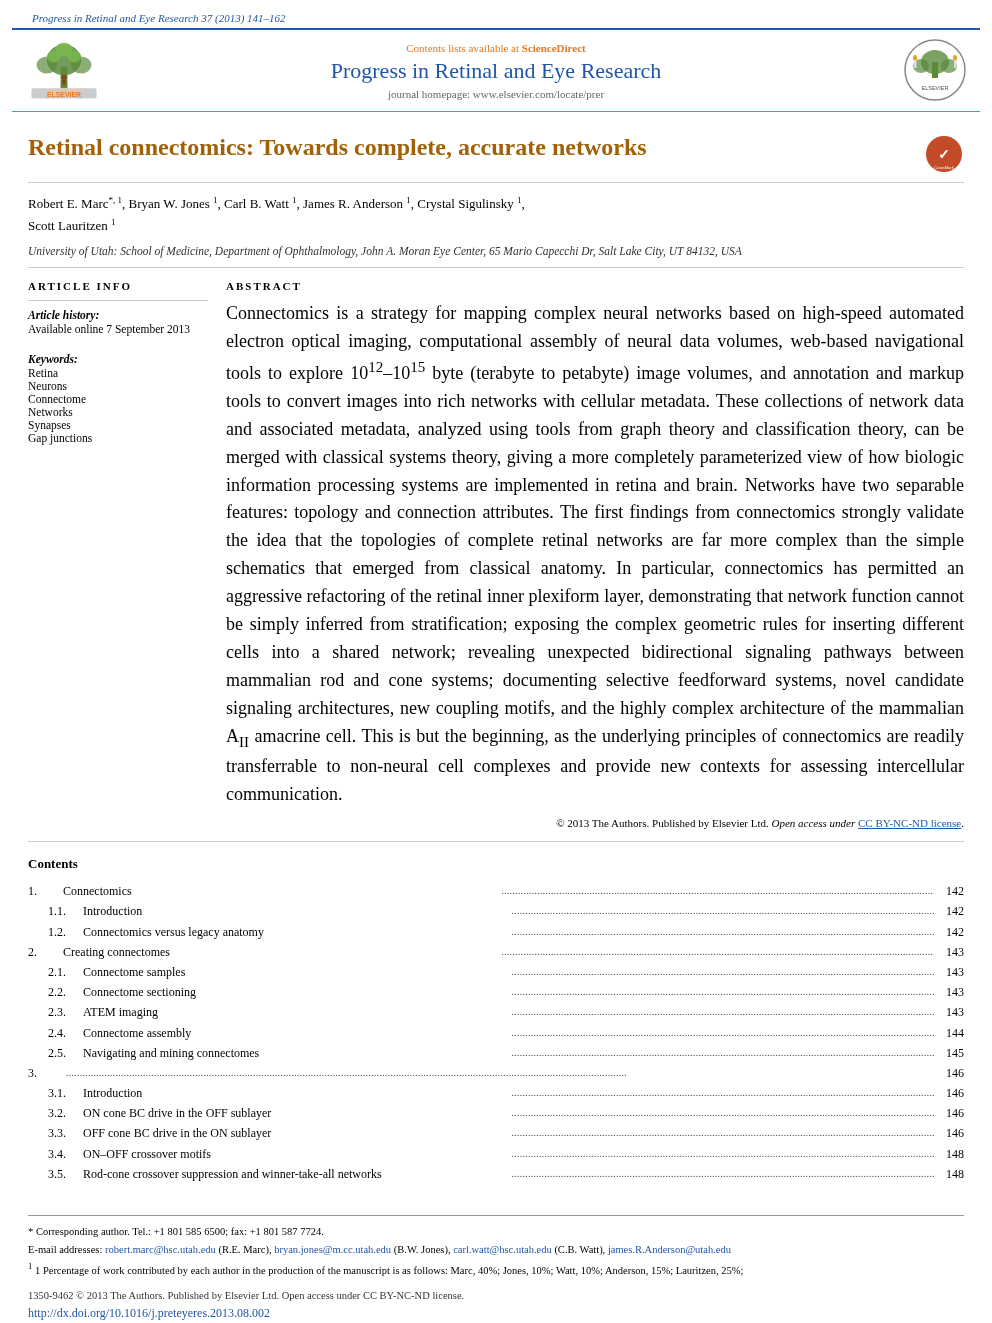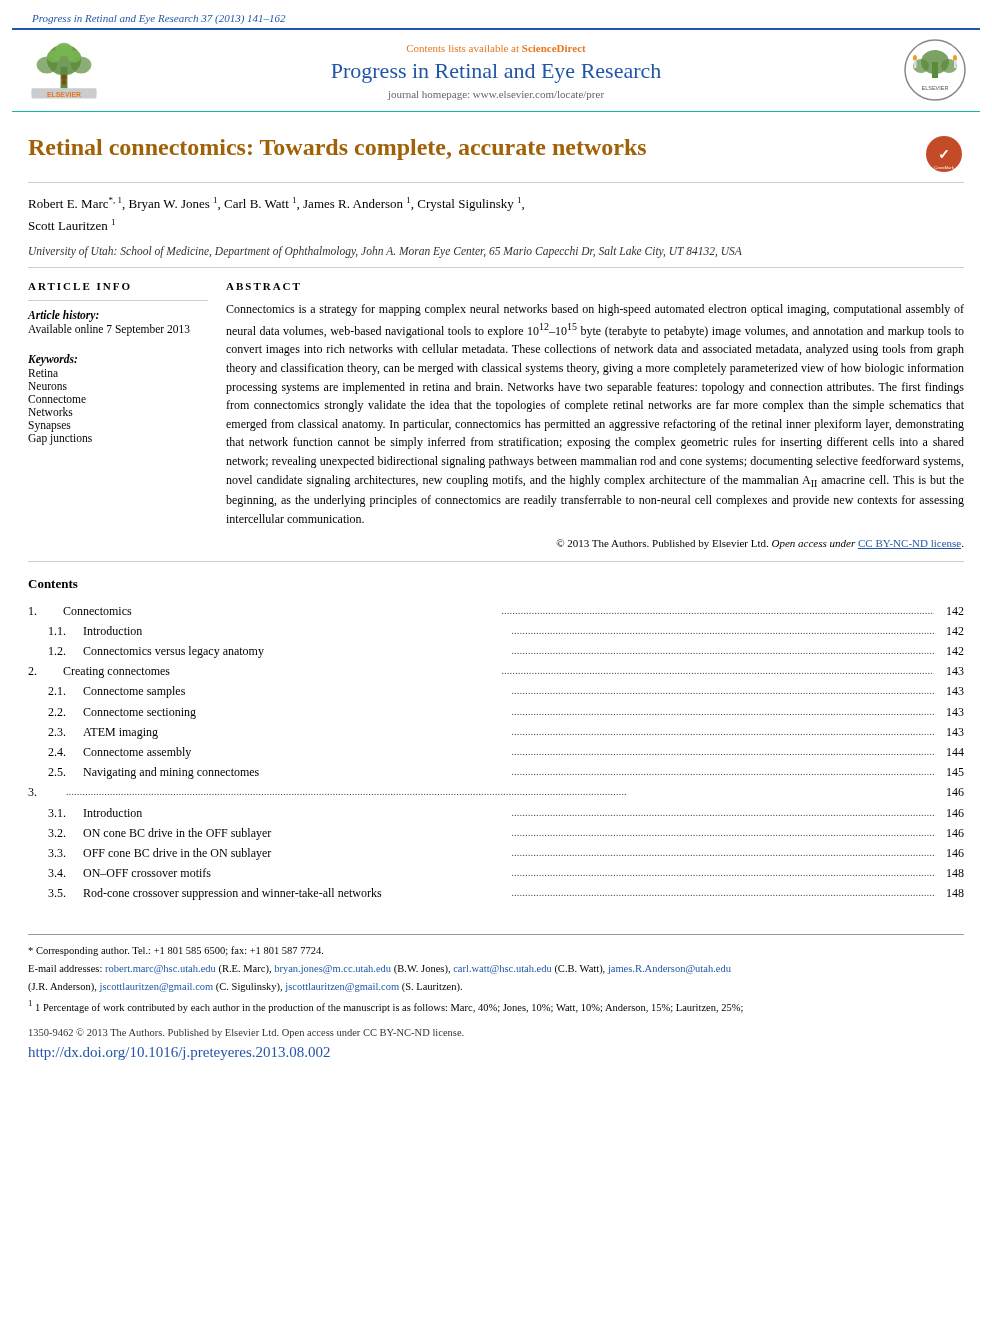--- a/index.html
+++ b/index.html
@@ -164,21 +164,21 @@
     }
     .keywords-list {
       font-size: 11.5px;
       list-style: none;
     }
     .keywords-list li {
       margin-bottom: 1px;
     }
 
     .abstract-text {
-      font-size: 12px;
+      font-size: 18px;
       line-height: 1.55;
       text-align: justify;
     }
     .copyright-line {
       font-size: 11px;
       margin-top: 8px;
       text-align: right;
     }
     .cc-link {
       color: #2155a8;
@@ -241,21 +241,21 @@
     }
     .footer-bottom {
       margin-top: 10px;
       font-size: 10.5px;
       color: #333;
       line-height: 1.5;
     }
     .footer-doi {
       color: #2155a8;
       text-decoration: none;
-      font-size: 15px;
+      font-size: 12px;
     }
 
     
     .elsevier-tree-svg {
       display: block;
     }
   </style>
 </head>
 <body>
 
@@ -462,25 +462,20 @@
         <span>* Corresponding author. Tel.: +1 801 585 6500; fax: +1 801 587 7724.</span>
       </div>
       <div class="footnote-line">
         <span>E-mail addresses: </span>
         <a href="#" class="footnote-link">robert.marc@hsc.utah.edu</a> (R.E. Marc),
         <a href="#" class="footnote-link">bryan.jones@m.cc.utah.edu</a> (B.W. Jones),
         <a href="#" class="footnote-link">carl.watt@hsc.utah.edu</a> (C.B. Watt),
         <a href="#" class="footnote-link">james.R.Anderson@utah.edu</a>
       </div>
       <div class="footnote-line">
-        (J.R. Anderson),
-        <a href="#" class="footnote-link">jscottlauritzen@gmail.com</a> (C. Sigulinsky),
-        <a href="#" class="footnote-link">jscottlauritzen@gmail.com</a> (S. Lauritzen).
-      </div>
-      <div class="footnote-line">
         <sup>1</sup> <span>1 Percentage of work contributed by each author in the production of the manuscript is as follows: Marc, 40%; Jones, 10%; Watt, 10%; Anderson, 15%; Lauritzen, 25%;</span>
       </div>
     </div>
 
     <div class="footer-bottom">
       <div>
         <span>1350-9462 © 2013 The Authors. Published by Elsevier Ltd. Open access under CC BY-NC-ND license.</span>
       </div>
       <div>
         <a href="#" class="footer-doi">http://dx.doi.org/10.1016/j.preteyeres.2013.08.002</a>

